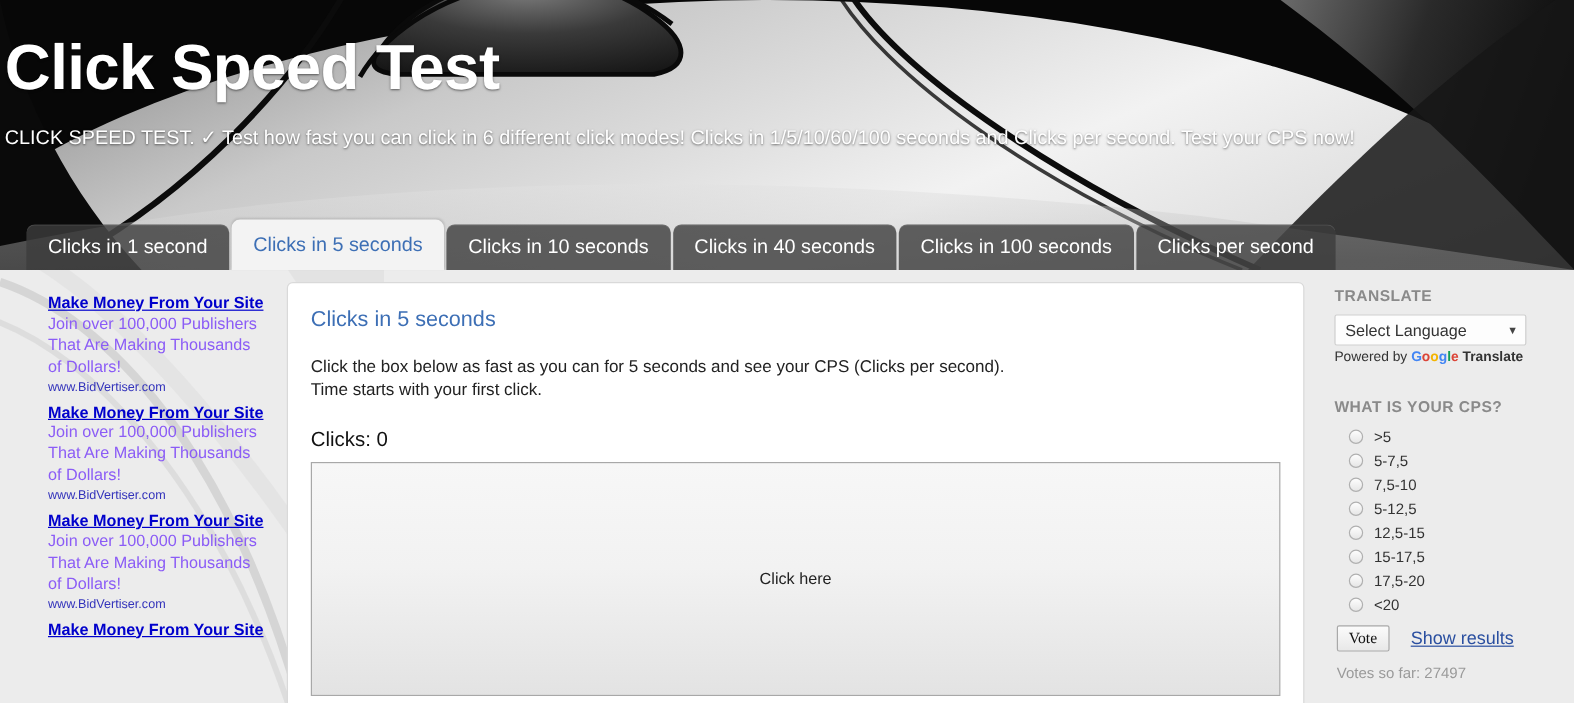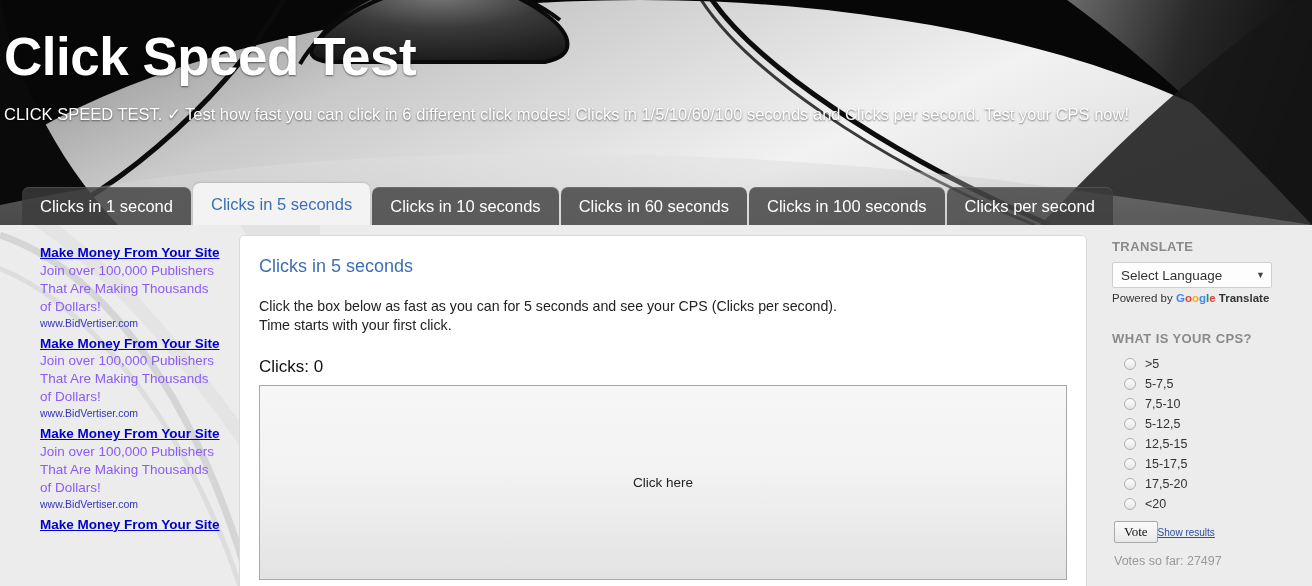--- a/index.html
+++ b/index.html
@@ -262,21 +262,22 @@
     font-family: Liberation Serif, serif;
     font-size: 13px;
     padding: 2px 9px;
     background: linear-gradient(to bottom,#fbfbfb,#e8e8e8);
     border: 1px solid #a9a9a9;
     border-radius: 2px;
     color: #111;
     cursor: pointer;
   }
   #show-results {
-    font-size: 10px;
+    margin-left: 18px;
+    font-size: 15px;
     color: #2a4fa0;
     text-decoration: underline;
     cursor: pointer;
   }
   #votes-so-far {
     margin-top: 11px;
     margin-left: 2px;
     font-size: 12.5px;
     color: #9a9a9a;
   }
@@ -336,21 +337,21 @@
     </svg>
 
     <div id="header-title">Click Speed Test</div>
     <div id="header-sub">CLICK SPEED TEST. ✓ Test how fast you can click in 6 different click modes! Clicks in 1/5/10/60/100 seconds and Clicks per second. Test your CPS now!</div>
   </div>
 
   <div id="tabs">
     <div class="tab">Clicks in 1 second</div>
     <div class="tab active">Clicks in 5 seconds</div>
     <div class="tab">Clicks in 10 seconds</div>
-    <div class="tab">Clicks in 60 seconds</div>
+    <div class="tab">Clicks in 40 seconds</div>
     <div class="tab">Clicks in 100 seconds</div>
     <div class="tab">Clicks per second</div>
   </div>
 
   <div id="body">
 
     <div id="body-watermark">
       <svg width="320" height="361" viewBox="0 0 320 361">
         <rect x="0" y="0" width="320" height="361" fill="#ececec"></rect>
         <path d="M0 10 C90 40 190 150 250 361" stroke="#d3d3d3" stroke-width="7" fill="none" opacity="0.9"></path>

